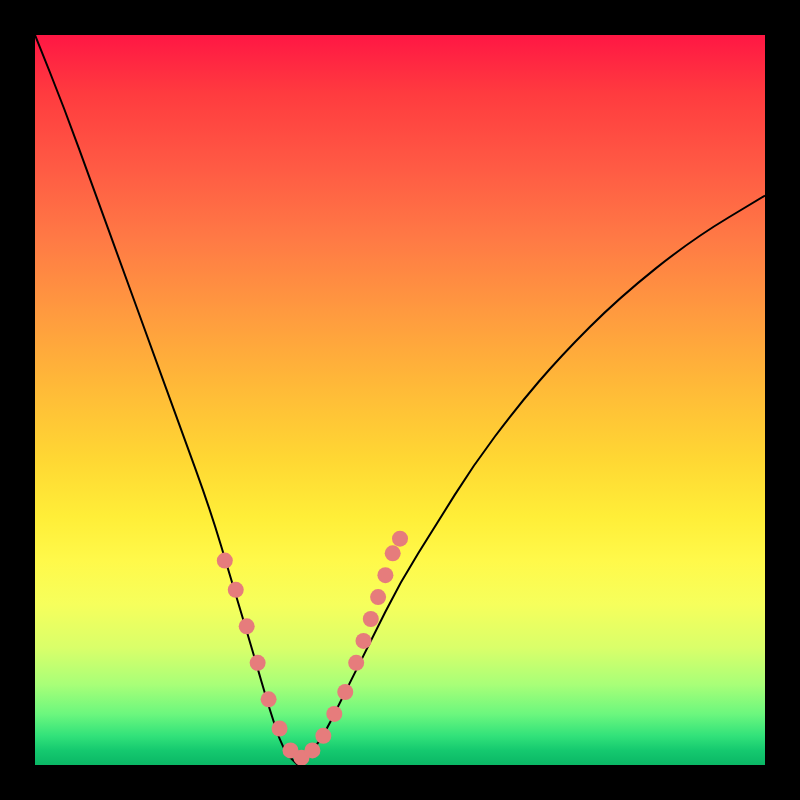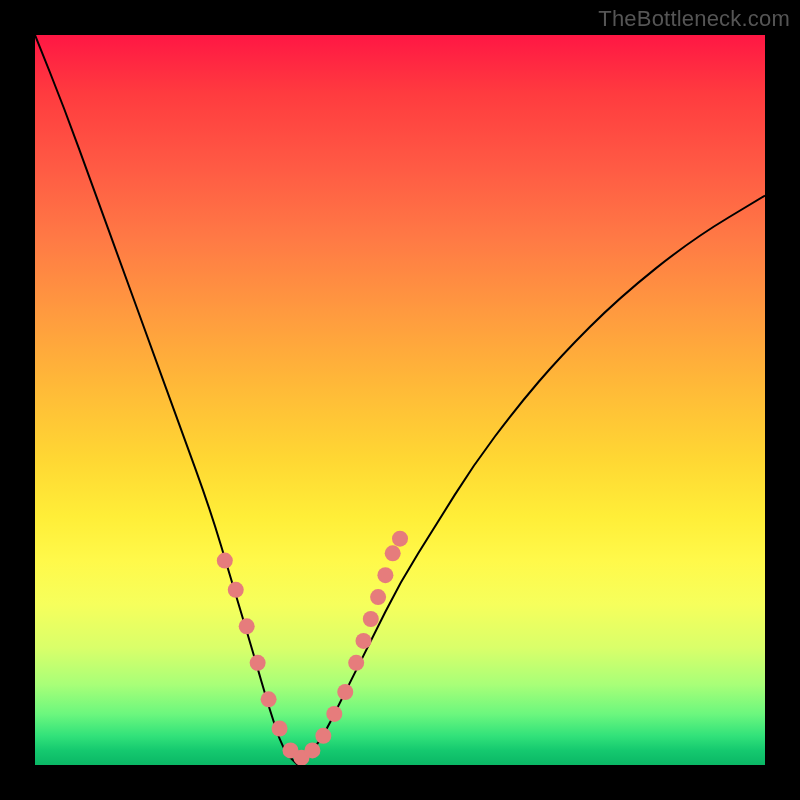--- a/index.html
+++ b/index.html
@@ -70,21 +70,20 @@
   }
   .dot {
     fill: #e67c7c;
     stroke: none;
   }
 </style>
 </head>
 <body>
 
 <div class="frame">
-  <div class="watermark">TheBottleneck.com</div>
 
   <div class="plot-area">
     <svg class="curves" viewBox="0 0 730 730" preserveAspectRatio="none">
       <path id="left-branch" class="curve" d="M 0 0 Q 0 0 14.6 36.5 Q 29.2 73 43.8 113.14999999999998 Q 58.4 153.29999999999995 73 193.44999999999996 Q 87.6 233.59999999999997 102.19999999999999 273.75 Q 116.8 313.90000000000003 131.4 354.05 Q 146 394.2 160.6 434.35 Q 175.2 474.5 186.15 511 Q 197.10000000000002 547.5 208.05 584 Q 219 620.5 226.3 646.05 Q 233.6 671.6 240.9 693.5 Q 248.20000000000002 715.4 255.5 722.7 T 262.8 730"></path>
       <path id="right-branch" class="curve" d="M 262.8 730 Q 262.8 730 273.75 719.05 Q 284.7 708.1 295.65 686.2 Q 306.59999999999997 664.3 321.2 635.0999999999999 Q 335.8 605.9 350.4 576.7 Q 365 547.5 383.25 518.3 Q 401.50000000000006 489.1 419.75 459.90000000000003 Q 438 430.70000000000005 459.9 401.5 Q 481.8 372.3 503.70000000000005 346.75 Q 525.6 321.2 554.8 292 Q 584 262.8 620.5 233.6 Q 657 204.39999999999998 693.5 182.5 T 730 160.60000000000002"></path>
       <g id="dots">
           <circle cx="189.8" cy="525.6" r="8" class="dot"></circle>
           <circle cx="200.75000000000003" cy="554.8" r="8" class="dot"></circle>
           <circle cx="211.7" cy="591.3" r="8" class="dot"></circle>
           <circle cx="222.65" cy="627.8" r="8" class="dot"></circle>

